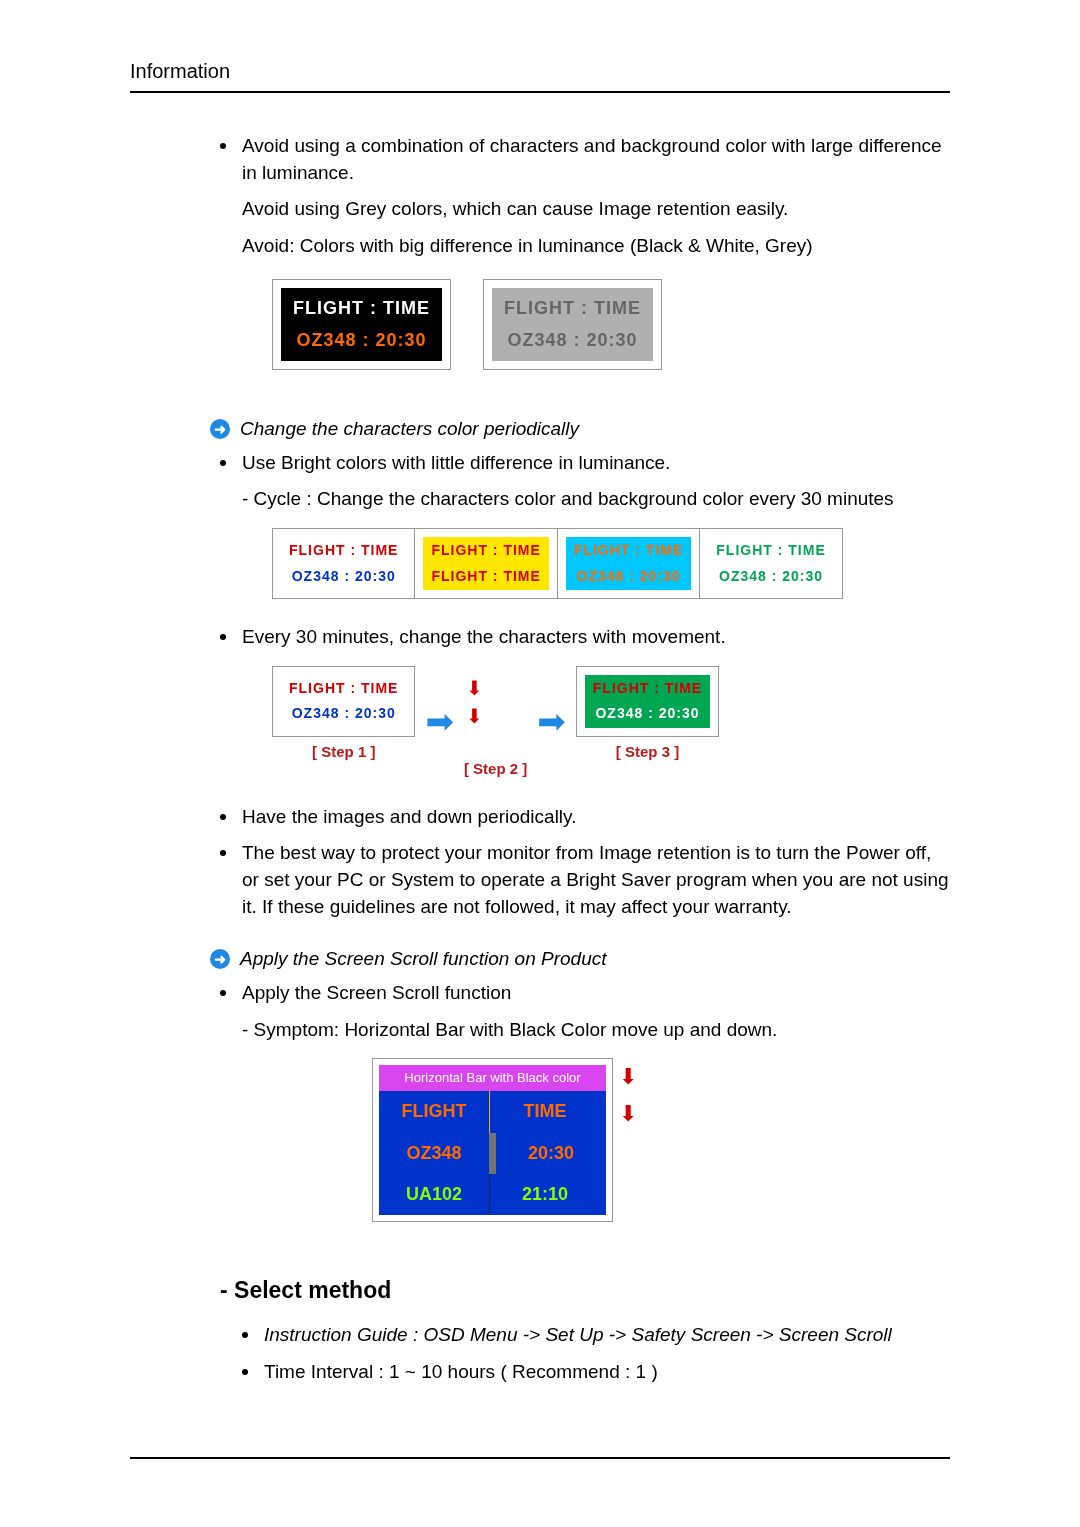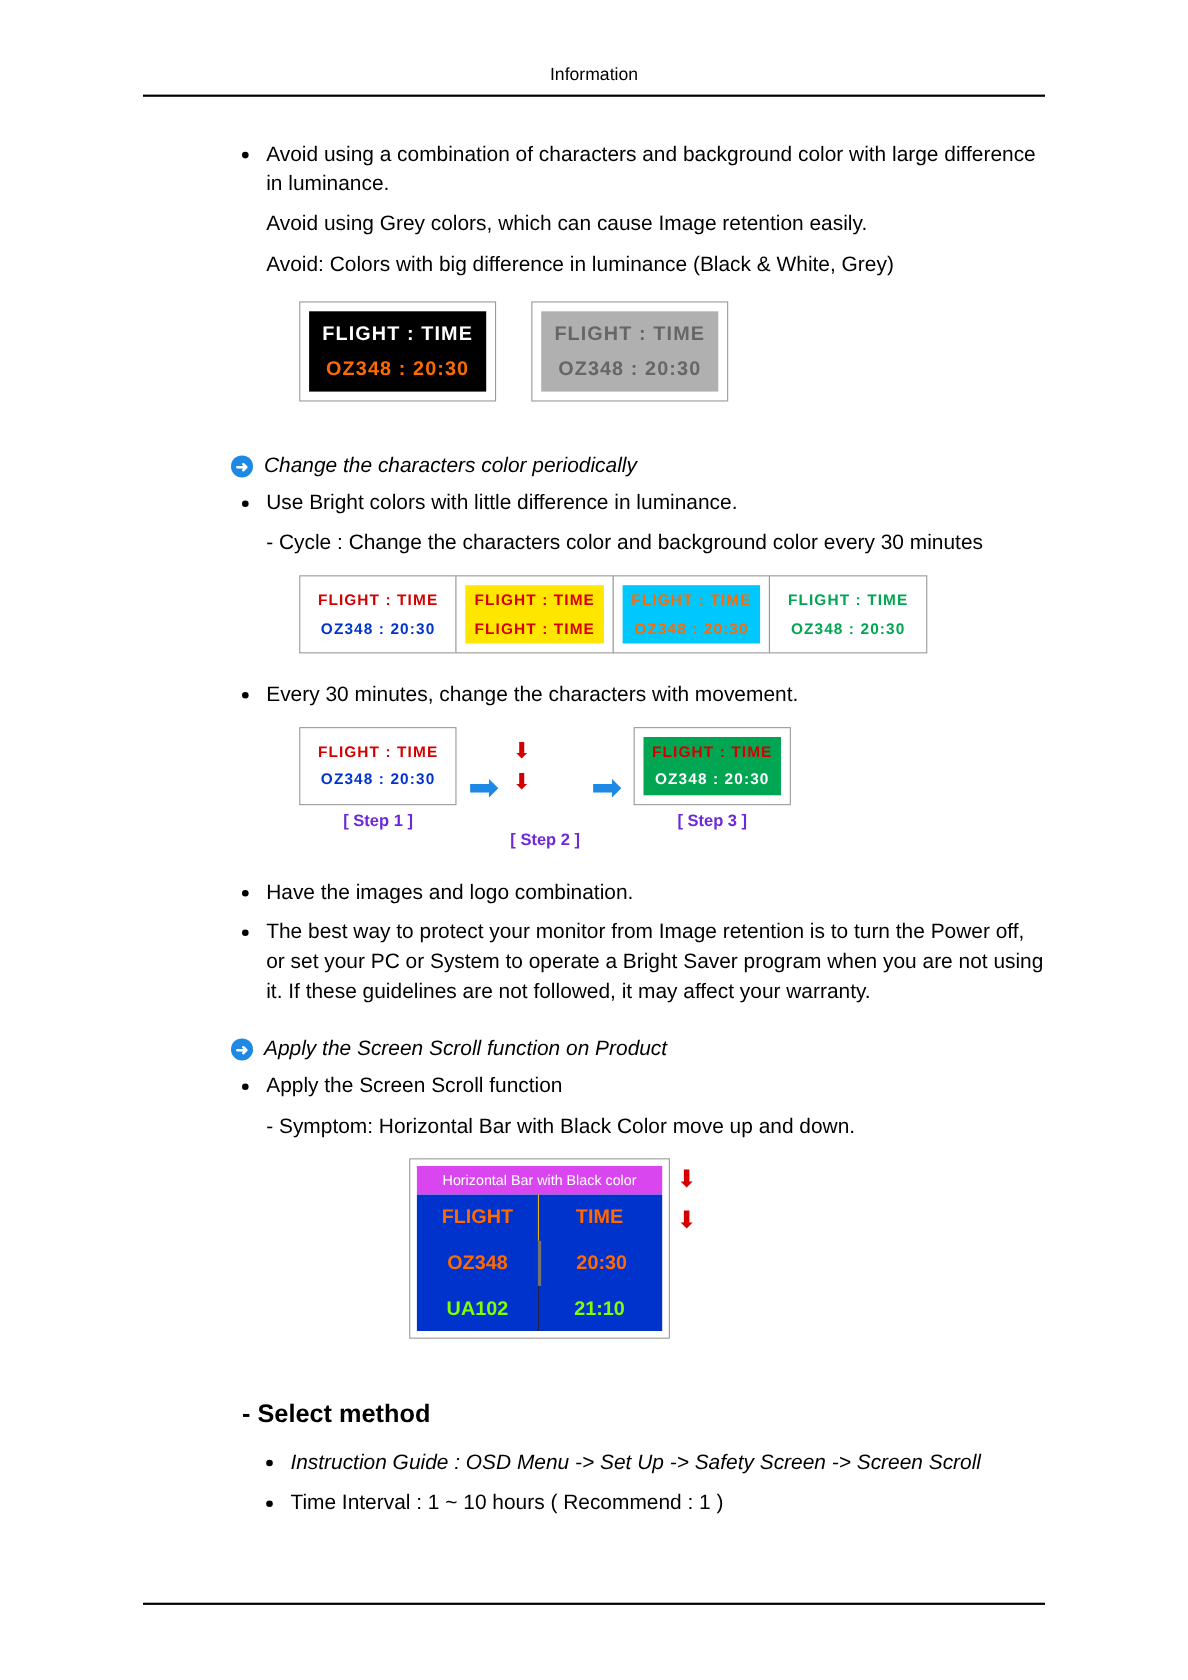--- a/index.html
+++ b/index.html
@@ -9,22 +9,22 @@
     color: #000;
   }
   .page {
     width: 1080px;
     height: 1527px;
     box-sizing: border-box;
     padding: 60px 130px 40px 130px;
     position: relative;
   }
   .header-title {
-    text-align: center;
-    font-size: 16px;
+    text-align: left;
+    font-size: 20px;
     margin-bottom: 8px;
   }
   hr.top-rule {
     border: none;
     border-top: 2px solid #000;
     margin: 0 0 40px 0;
   }
   hr.bottom-rule {
     border: none;
     border-top: 2px solid #000;
@@ -120,21 +120,21 @@
     margin: 15px 0 15px 30px;
   }
   .fig2 .card { margin-right: -1px; }
   .fig3 {
     display: flex;
     align-items: flex-start;
     gap: 10px;
     margin: 15px 0 15px 30px;
   }
   .step-block { display: inline-block; text-align: center; }
-  .step-label { color: #6d28d9; font-weight: bold; font-size: 15px; margin-top: 4px; }
+  .step-label { color: #b91c1c; font-weight: bold; font-size: 15px; margin-top: 4px; }
   .arrow-right {
     align-self: center;
     color: #1e88e5;
     font-size: 34px;
   }
   .down-arrows {
     display: flex;
     flex-direction: column;
     justify-content: space-around;
     color: #d40000;
@@ -297,21 +297,21 @@
             </div>
             <div class="step-label">[  Step 3  ]</div>
           </div>
         </div>
       </div>
     </div>
 
     <div class="bullet">
       <div class="dot"></div>
       <div class="bullet-content">
-        <div>Have the images and logo combination.</div>
+        <div>Have the images and down periodically.</div>
       </div>
     </div>
 
     <div class="bullet">
       <div class="dot"></div>
       <div class="bullet-content">The best way to protect your monitor from Image retention is to turn the Power off, or set your PC or System to operate a Bright Saver program when you are not using it. If these guidelines are not followed, it may affect your warranty.</div>
     </div>
 
     <div class="note-row">
       <div class="note-icon">➜</div>
@@ -327,21 +327,21 @@
         <div class="scroll-fig">
           <div class="scroll-card">
             <div class="scroll-inner">
               <div class="bar-label">Horizontal Bar with Black color</div>
               <div class="scroll-table">
                 <div class="scroll-row">
                   <div class="scroll-cell orange-text" style="border-right:1px solid #eab308;">FLIGHT</div>
                   <div class="scroll-cell orange-text">TIME</div>
                 </div>
                 <div class="scroll-row">
-                  <div class="scroll-cell orange-text" style="border-right:3px solid #737373;">OZ348</div>
+                  <div class="scroll-cell orange-text" style="border-right:7px solid #737373;">OZ348</div>
                   <div class="scroll-cell orange-text">20:30</div>
                 </div>
                 <div class="scroll-row">
                   <div class="scroll-cell" style="color:#7fff00; border-right:1px solid #224;">UA102</div>
                   <div class="scroll-cell" style="color:#7fff00;">21:10</div>
                 </div>
               </div>
             </div>
           </div>
           <div class="scroll-arrows">

